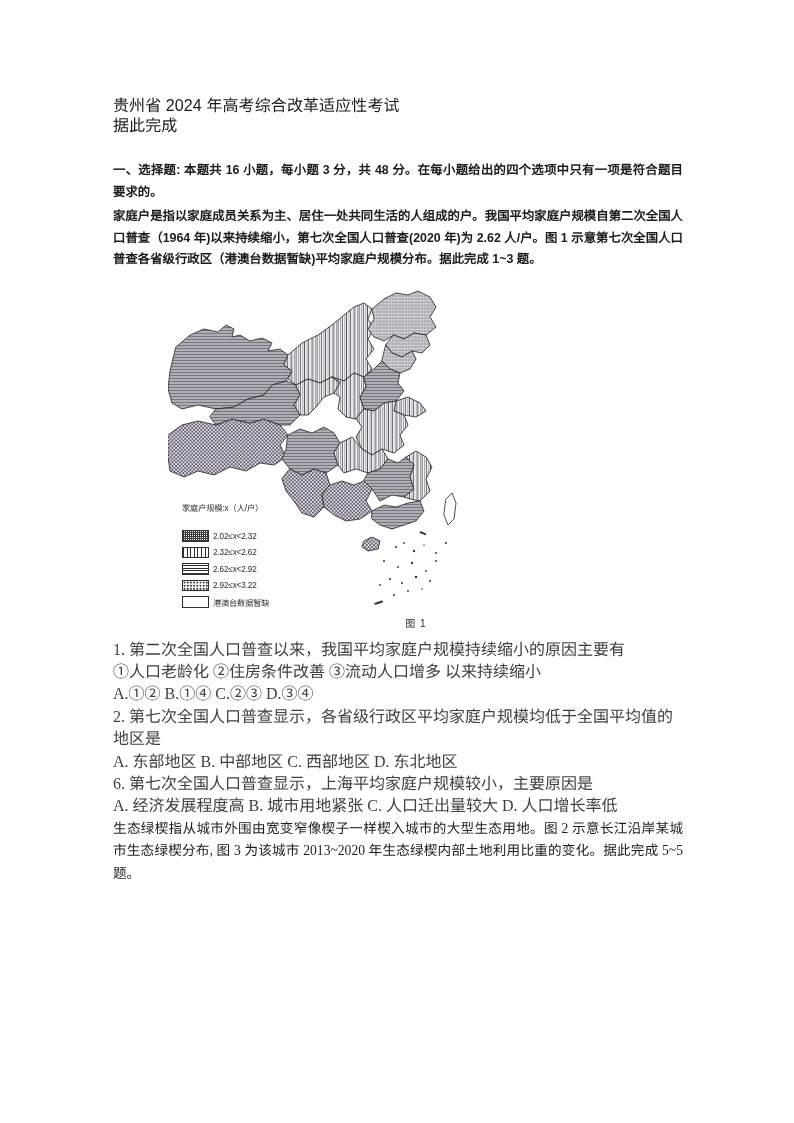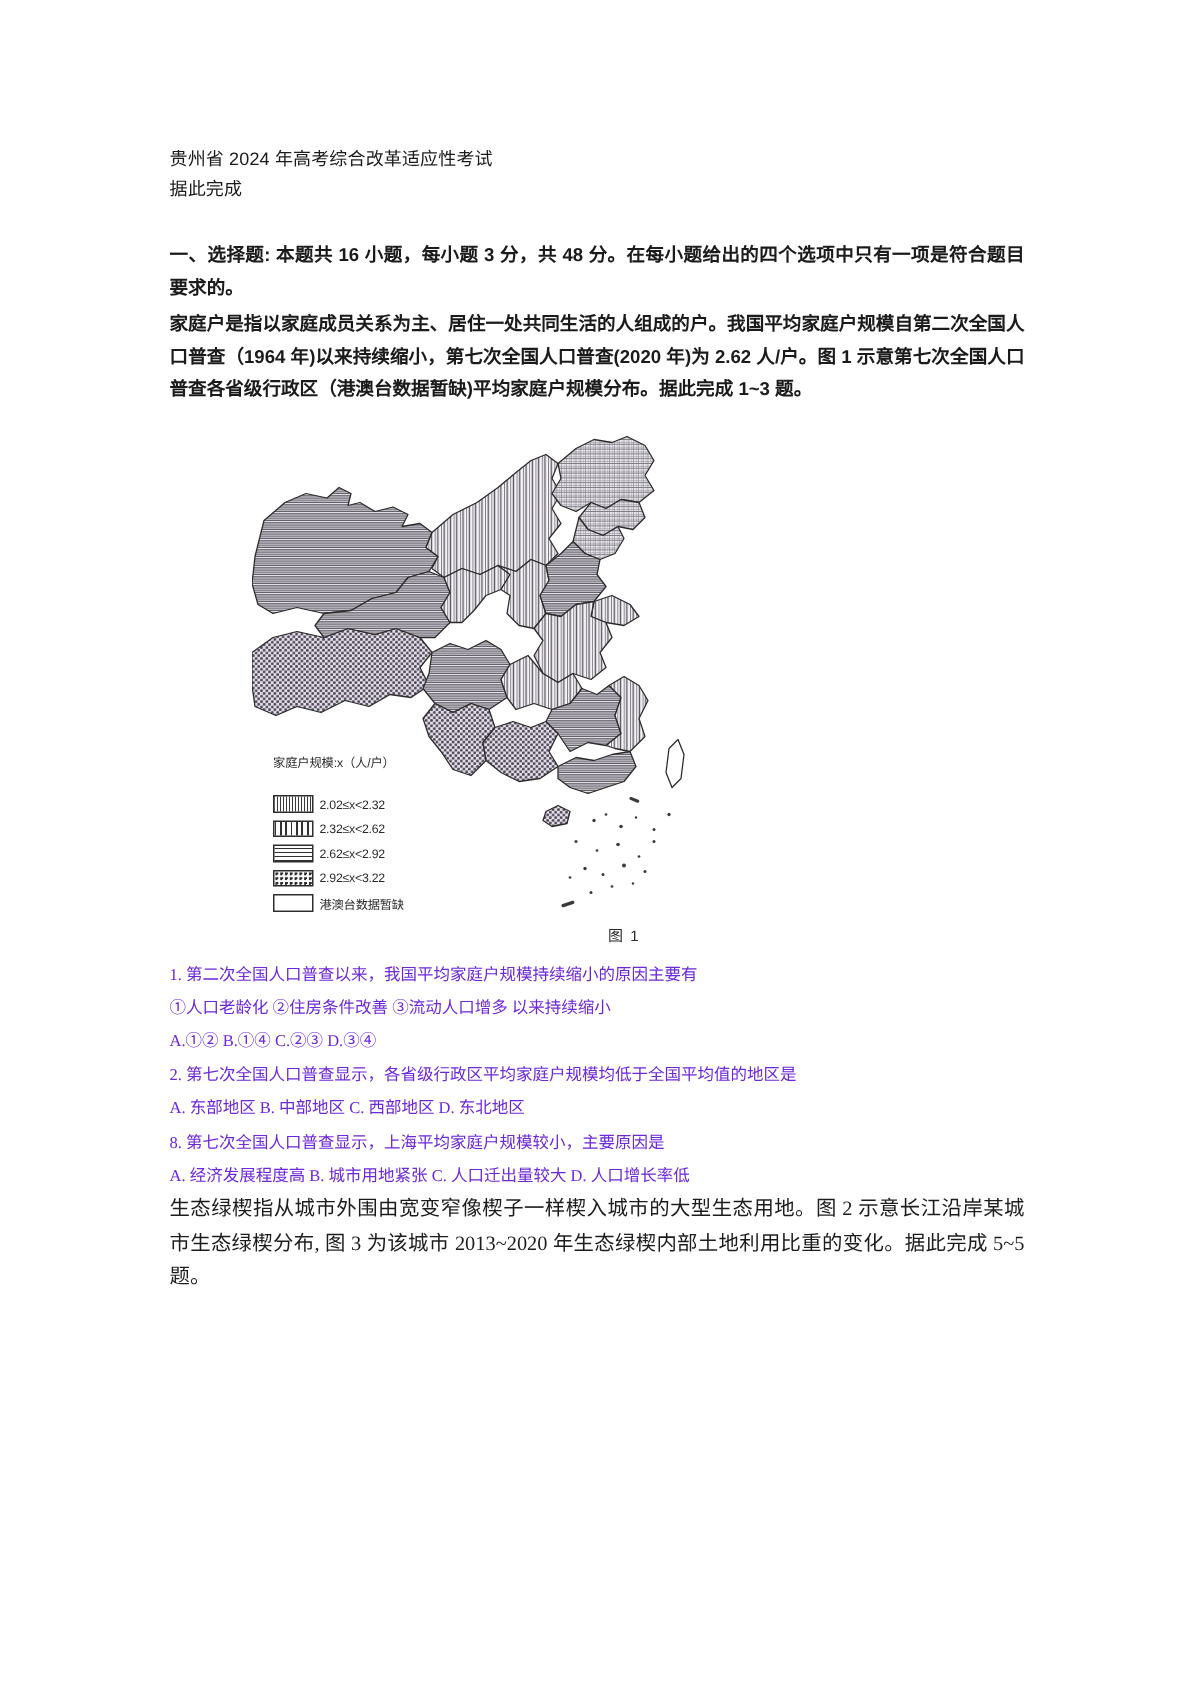--- a/index.html
+++ b/index.html
@@ -29,21 +29,21 @@
   .content {
     position: absolute;
     left: 113px;
     top: 96px;
     width: 570px;
   }
 
   
   .doc-header {
     font-family: "Liberation Sans", "DejaVu Sans", sans-serif;
-    font-size: 12px;
+    font-size: 16px;
     line-height: 20px;
     color: #1b1b1b;
     letter-spacing: 0.1px;
   }
   .doc-header div { white-space: nowrap; }
 
   
   .section-note {
     margin-top: 24px;
     font-family: "Liberation Sans", "DejaVu Sans", sans-serif;
@@ -147,23 +147,23 @@
     font-size: 8.2px;
     white-space: nowrap;
     letter-spacing: -0.15px;
     filter: blur(0.12px);
   }
 
   
   .questions {
     margin-top: 6px;
     font-family: "Liberation Serif", "DejaVu Serif", serif;
-    font-size: 11px;
+    font-size: 16px;
     line-height: 22.4px;
-    color: #6d28d9;
+    color: #404040;
   }
   .q-line { white-space: nowrap; }
   .q-wrap { white-space: normal; }
 
   .tail-par {
     margin-top: 0px;
     font-family: "Liberation Serif", "DejaVu Serif", serif;
     font-size: 13.6px;
     line-height: 22.4px;
     color: #1c1c1c;
@@ -347,20 +347,20 @@
 
     <div class="questions">
 
       <div class="q-line">1. 第二次全国人口普查以来，我国平均家庭户规模持续缩小的原因主要有</div>
       <div class="q-line">①人口老龄化 ②住房条件改善 ③流动人口增多 以来持续缩小</div>
       <div class="q-line">A.①② B.①④ C.②③ D.③④</div>
 
       <div class="q-wrap">2.  第七次全国人口普查显示，各省级行政区平均家庭户规模均低于全国平均值的地区是</div>
       <div class="q-line">A.  东部地区 B.  中部地区 C.  西部地区 D.  东北地区</div>
 
-      <div class="q-line">8.  第七次全国人口普查显示，上海平均家庭户规模较小，主要原因是</div>
+      <div class="q-line">6.  第七次全国人口普查显示，上海平均家庭户规模较小，主要原因是</div>
       <div class="q-line">A.  经济发展程度高 B.  城市用地紧张 C.  人口迁出量较大 D.  人口增长率低</div>
     </div>
 
     <div class="tail-par">生态绿楔指从城市外围由宽变窄像楔子一样楔入城市的大型生态用地。图 2 示意长江沿岸某城市生态绿楔分布, 图 3 为该城市 2013~2020 年生态绿楔内部土地利用比重的变化。据此完成 5~5 题。</div>
 
   </div>
 </div>
 
 </body></html>

